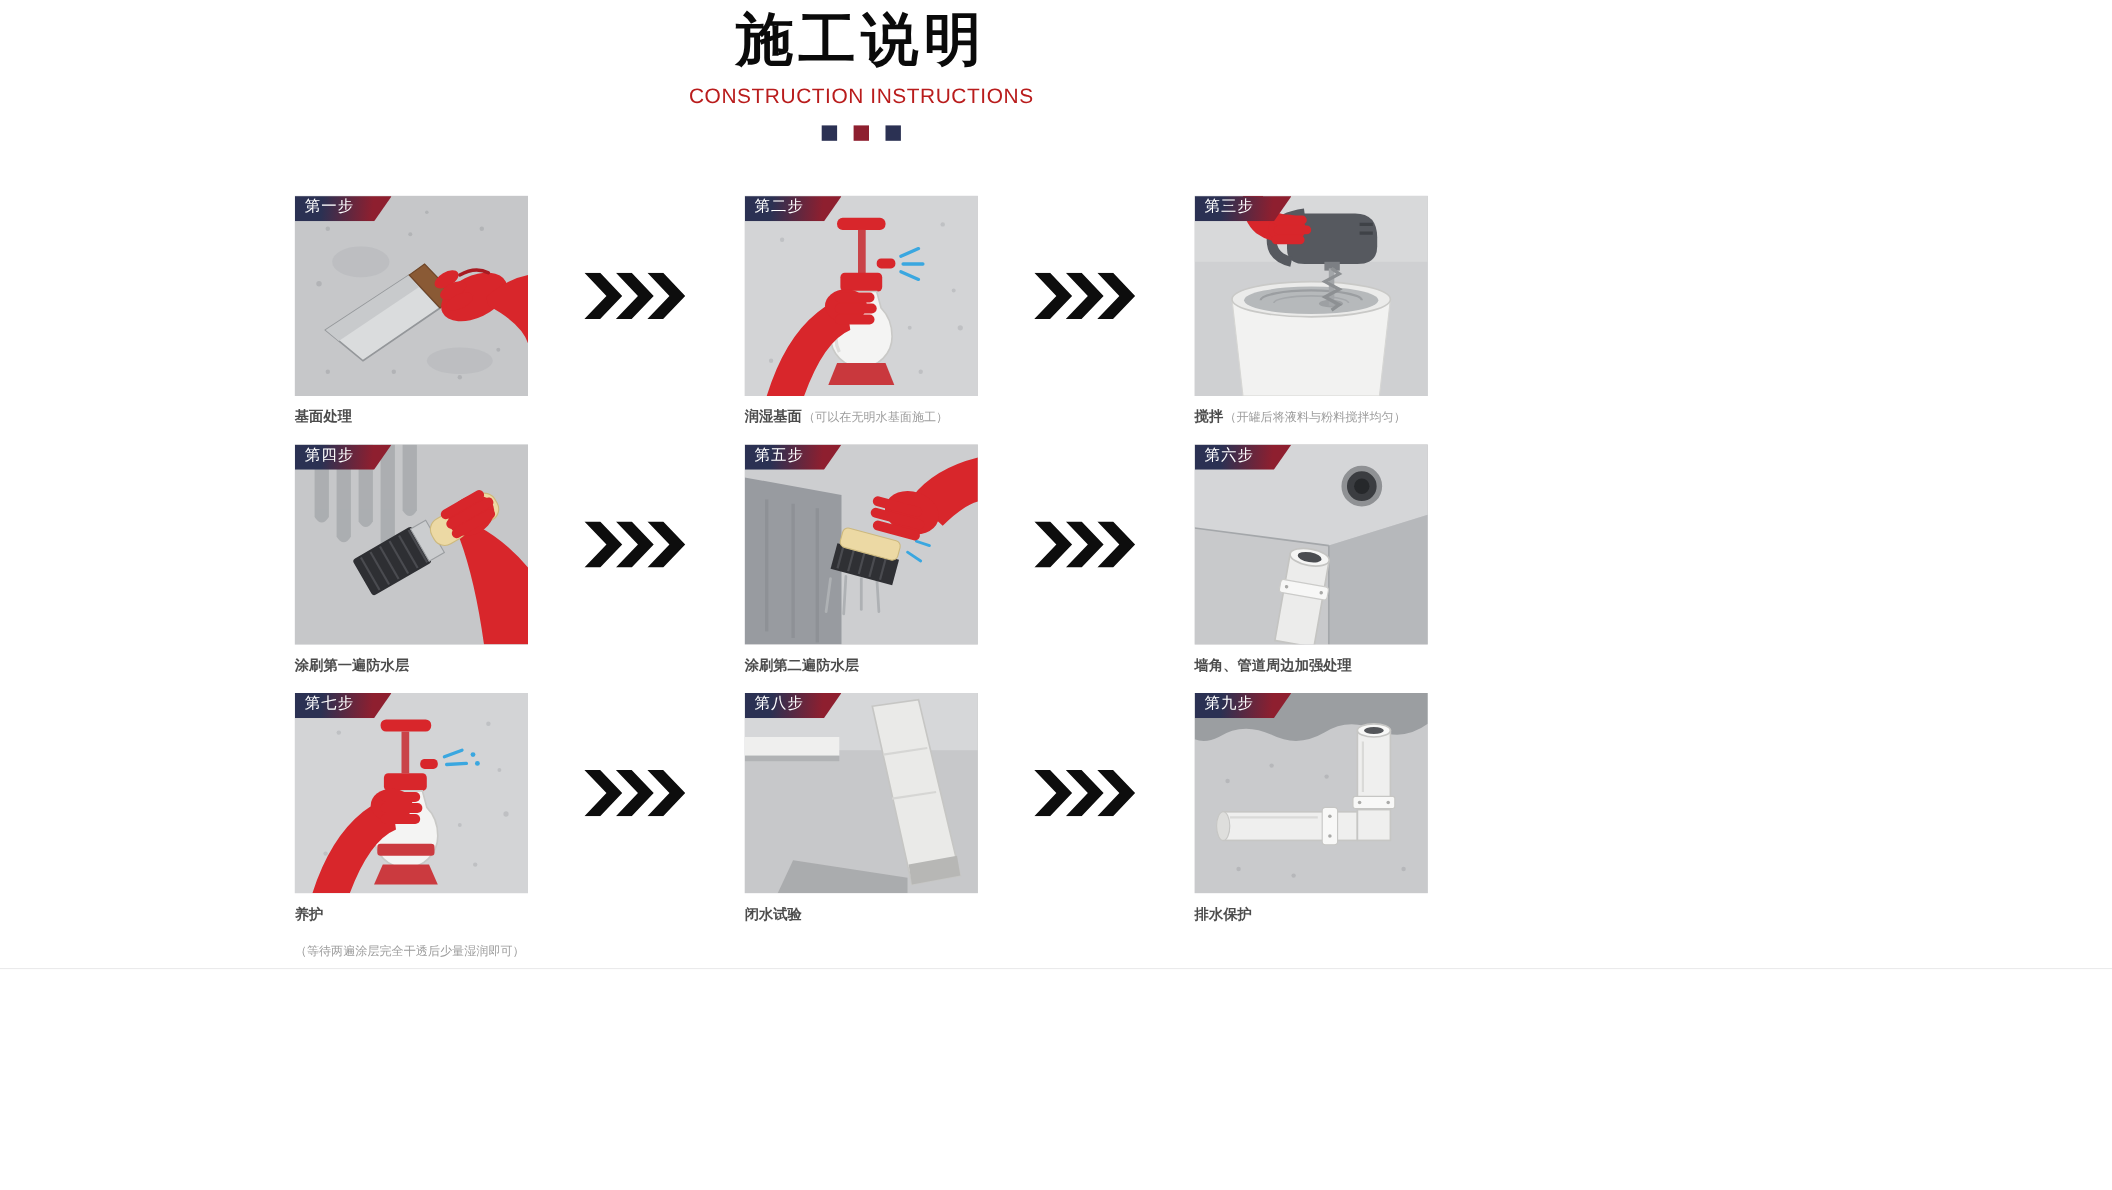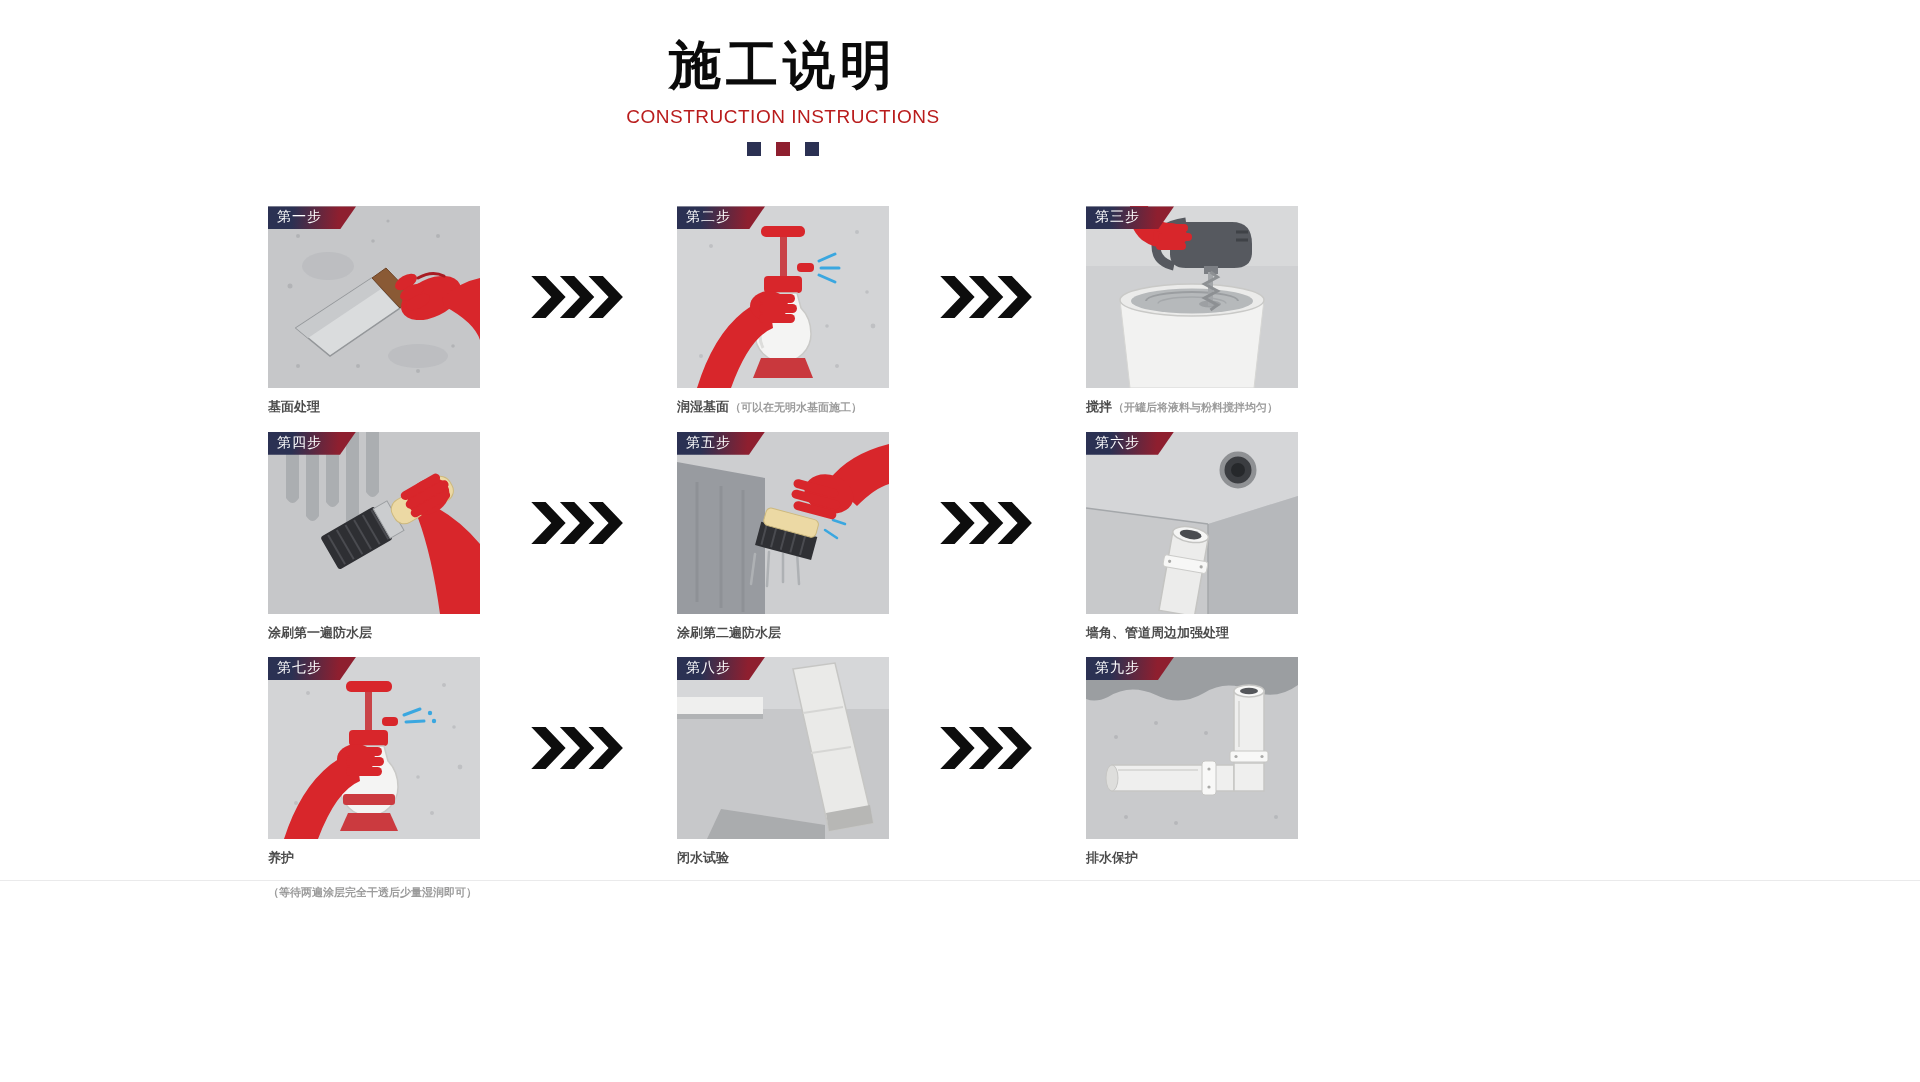--- a/index.html
+++ b/index.html
@@ -11,21 +11,21 @@
   }
   *{box-sizing:border-box;}
   html,body{margin:0;padding:0;}
   body{
     width:1920px;height:1082px;position:relative;overflow:hidden;
     background:#ffffff;
     font-family:"Liberation Sans","DejaVu Sans",sans-serif;
     color:#333;
   }
   .content{width:1030px;margin-left:268px;position:relative;}
-  .header{text-align:center;padding-top:6px;margin-top:28px;}
+  .header{text-align:center;padding-top:6px;}
   .page-title{
     font-size:52px;font-weight:700;color:#0a0a0a;letter-spacing:5px;line-height:1.2;
   }
   .page-subtitle{
     margin-top:10px;font-size:19px;color:#b91c1c;letter-spacing:.5px;font-weight:400;
   }
   .accent-squares{margin-top:14px;display:flex;justify-content:center;gap:15px;}
   .accent-square{width:14px;height:14px;}
   .accent-square.navy{background:var(--navy);}
   .accent-square.red{background:var(--red);}
@@ -39,21 +39,21 @@
   .badge{
     position:absolute;top:0;left:0;height:23px;min-width:88px;
     padding:0 24px 0 9px;
     clip-path:polygon(0 0,100% 0,calc(100% - 16px) 100%,0 100%);
     background:linear-gradient(95deg,var(--navy) 0%,var(--navy) 28%,var(--red) 80%);
     color:#fff;font-size:14px;line-height:23px;letter-spacing:1px;
   }
   .caption{
     margin-top:11px;font-size:13px;font-weight:bold;color:#4c4c4c;white-space:nowrap;line-height:1.25;
   }
-  .note{font-size:11px;font-weight:bold;color:#9c9c9c;margin-left:1px;letter-spacing:0;}
+  .note{font-size:11px;font-weight:normal;color:#9c9c9c;margin-left:1px;letter-spacing:0;}
   .card.stacked .note{display:block;margin-left:0;margin-top:20px;white-space:nowrap;}
   .arrow-cell{flex:1;height:182px;display:flex;align-items:center;justify-content:center;}
   .arrow-fill{fill:var(--arrow-black);}
   .glove{fill:var(--glove-red);}
   .spray{stroke:var(--spray-blue);}
   .spray-dot{fill:var(--spray-blue);}
   .bottom-divider{position:absolute;left:0;top:880px;width:1920px;height:1px;background:#eaeaeb;}
 </style>
 </head>
 <body>

